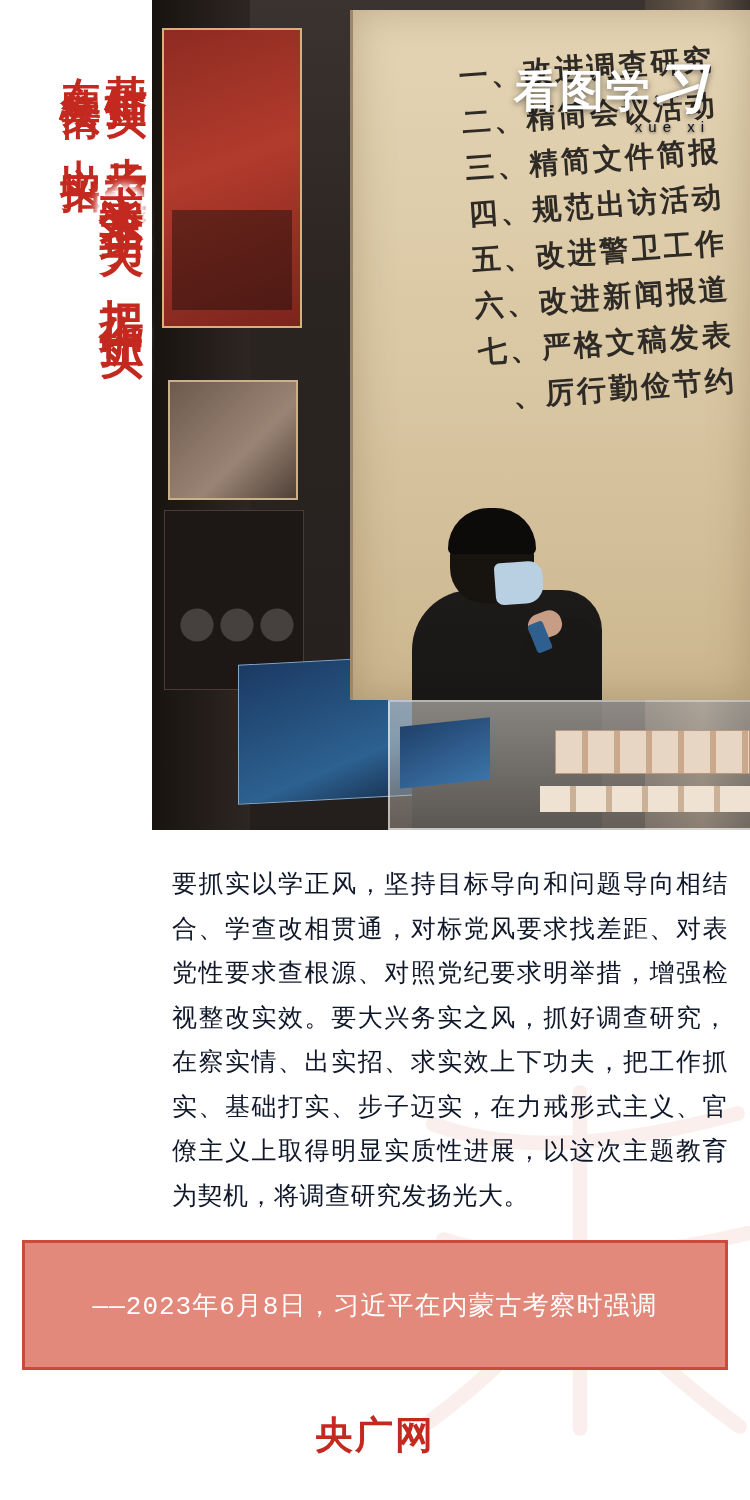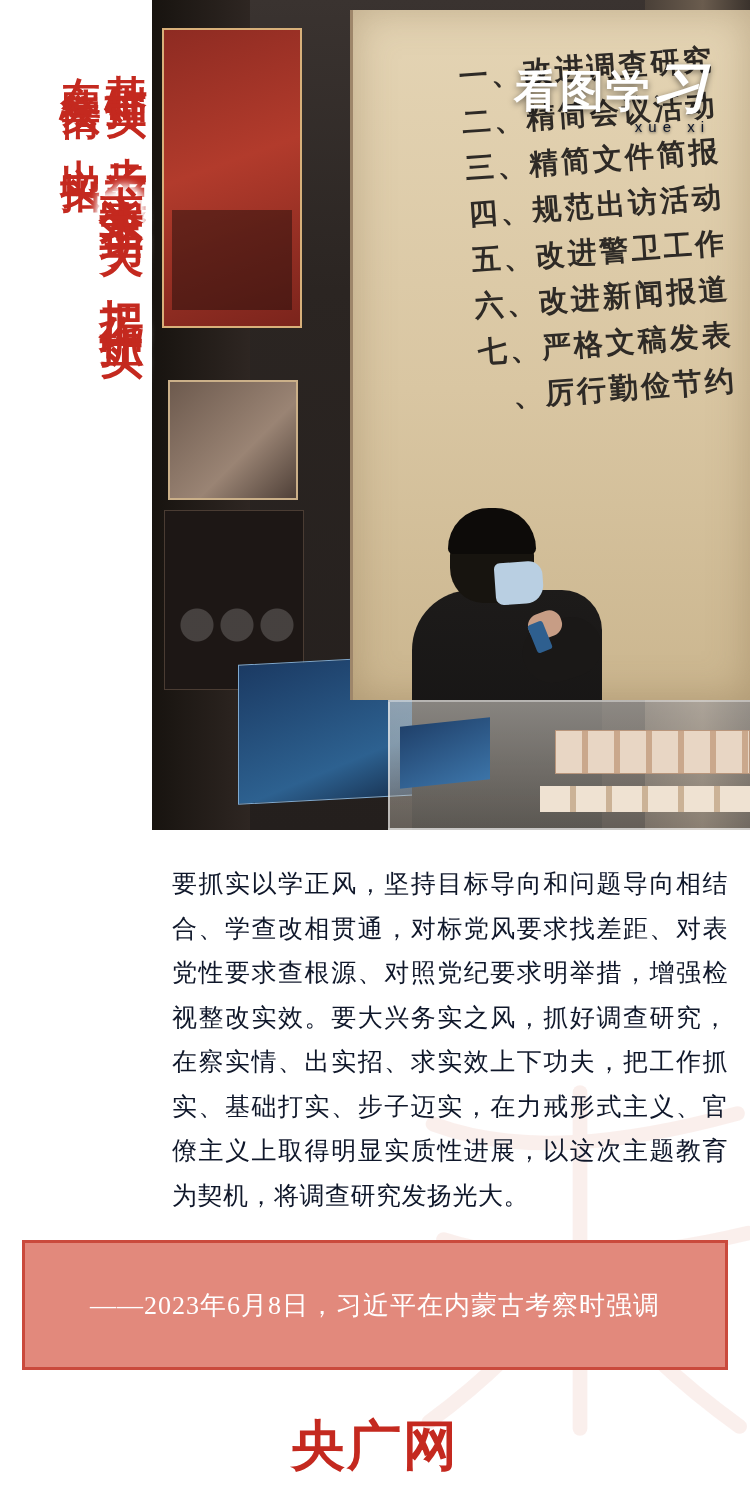--- a/index.html
+++ b/index.html
@@ -258,38 +258,38 @@
     left:22px; top:1240px;
     width:706px; height:130px;
     border:3px solid #ca4a3c;
     background:#e2897c;
     display:flex;
     align-items:center;
     justify-content:center;
     z-index:6;
   }
   .attrib-text{
-    font-family:Liberation Serif, serif;
+    font-family:Liberation Mono, monospace;
     font-size:26px;
     color:#ffffff;
     letter-spacing:1px;
   }
 
   
   .footer{
     position:absolute;
     left:0; right:0; top:1410px;
     text-align:center;
     z-index:6;
   }
   .footer-logo{
     display:inline-block;
     font-family:"DejaVu Sans", sans-serif;
     font-weight:bold;
-    font-size:54px;
+    font-size:38px;
     letter-spacing:2px;
     color:#c4291f;
   }
 </style>
 </head>
 <body>
 
 <div class="photo">
   <div class="photo-bg"></div>
   <div class="wall-left"></div>

